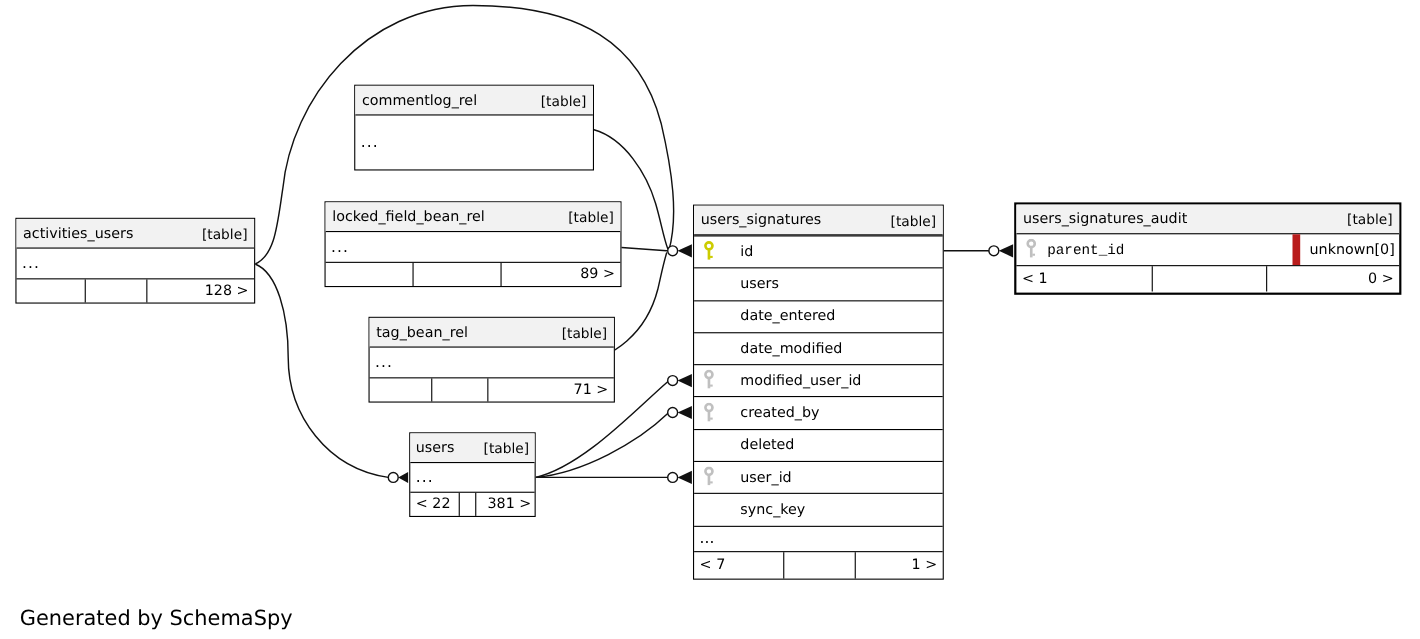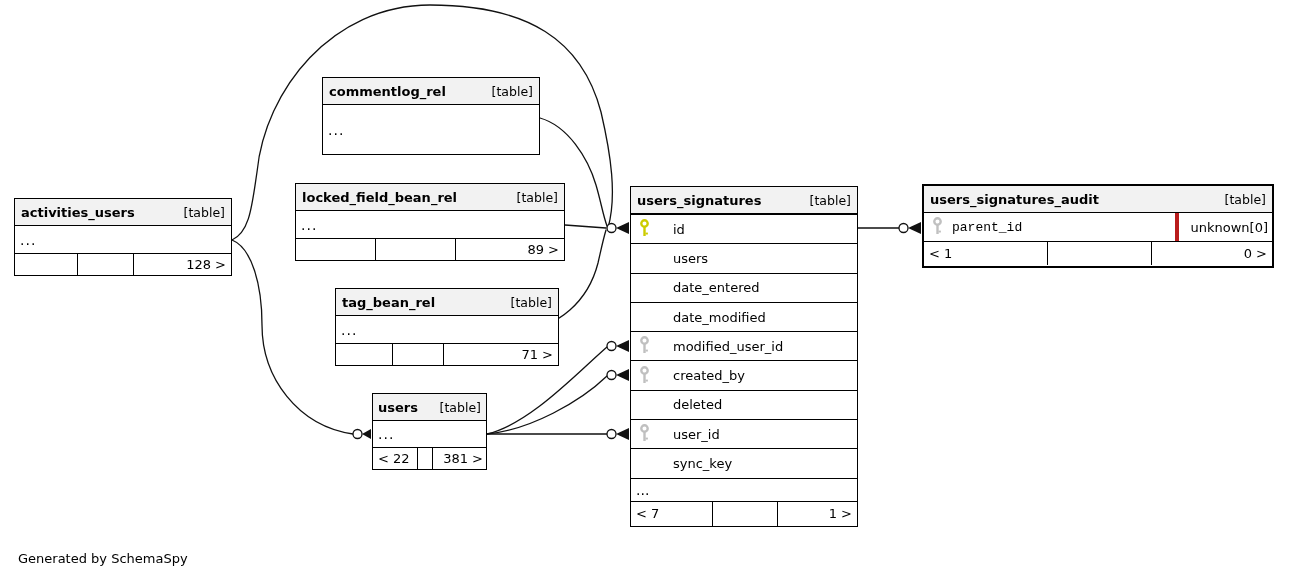--- a/index.html
+++ b/index.html
@@ -10,21 +10,21 @@
   svg.edges{position:absolute;left:0;top:0;pointer-events:none;}
   .tbl{
     position:absolute;background:#fff;border:1px solid #000;box-sizing:border-box;
     display:flex;flex-direction:column;font-size:13px;
   }
   .tbl.bold{border-width:2.5px;}
   .tbl-head{
     height:27px;background:#f2f2f2;border-bottom:1px solid #000;box-sizing:border-box;
     display:flex;justify-content:space-between;align-items:center;padding:0 6px;flex:0 0 auto;
   }
-  .tname{font-weight:bold;font-size:13px;white-space:nowrap;}
+  .tname{font-weight:normal;font-size:13px;white-space:nowrap;}
   .ttype{font-size:12.5px;margin-left:10px;white-space:nowrap;}
   .tbl-more{
     flex:1 1 auto;display:flex;align-items:center;padding-left:5px;font-size:14px;letter-spacing:1px;
   }
   .col-row{
     height:29.3px;border-top:1px solid #000;box-sizing:border-box;
     display:flex;align-items:center;padding-left:8px;flex:0 0 auto;
   }
   .col-row:first-of-type{border-top:none;}
   .us-cols .col-row{border-top:1px solid #000;}
@@ -41,24 +41,24 @@
   .tbl-foot.tall{height:25px;}
   .tbl-foot.tall2{height:24px;}
   .fc{display:flex;align-items:center;padding:0 5px;box-sizing:border-box;flex:0 0 auto;}
   .fc + .fc{border-left:1px solid #000;}
   .fc-r{flex:1 1 auto;justify-content:flex-end;}
   .audit-row{
     height:28px;border-top:none;box-sizing:border-box;display:flex;align-items:stretch;flex:0 0 auto;
   }
   .audit-main{flex:1 1 auto;display:flex;align-items:center;padding-left:8px;font-family:Liberation Mono, monospace;}
   .audit-extra{
-    width:97px;border-left:4px solid #b91c1c;box-sizing:border-box;
+    width:97px;border-left:7px solid #b91c1c;box-sizing:border-box;
     display:flex;align-items:center;justify-content:flex-end;padding-right:4px;flex:0 0 auto;
   }
-  .credit{position:absolute;left:18px;top:551px;font-size:13px;}
+  .credit{position:absolute;left:18px;top:551px;font-size:19px;}
 </style>
 </head>
 <body>
 
 <div class="canvas">
 
   <svg class="edges" width="1291" height="581" viewBox="0 0 1291 581">
     <g fill="none" stroke="#111" stroke-width="1.3" stroke-linecap="round">
       <path d="M 232,240 C 250,232 252,205 257,172 C 265,90 332,5 430,5 C 528,5 582,40 601,112 C 611,155 617,196 608,228"></path>
       <path d="M 540,118 C 568,126 588,158 596,185 C 601,202 603,215 607,226"></path>

